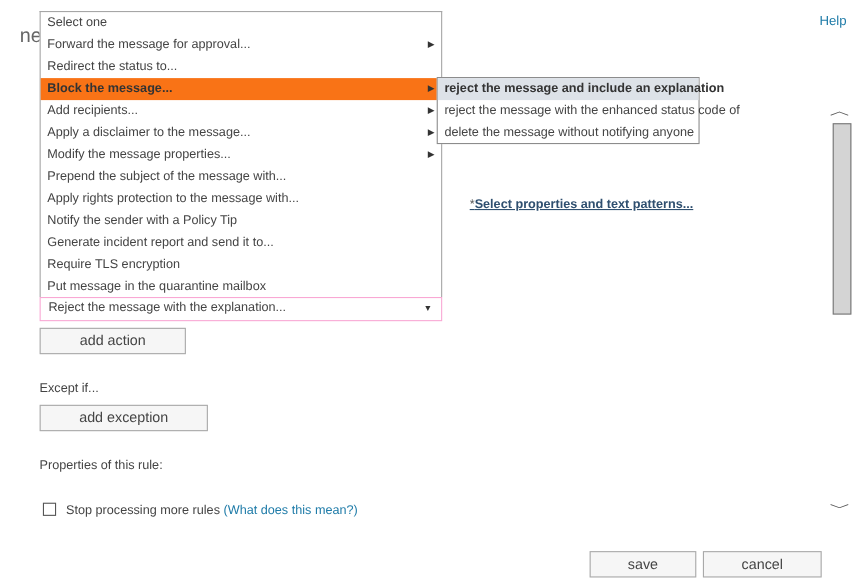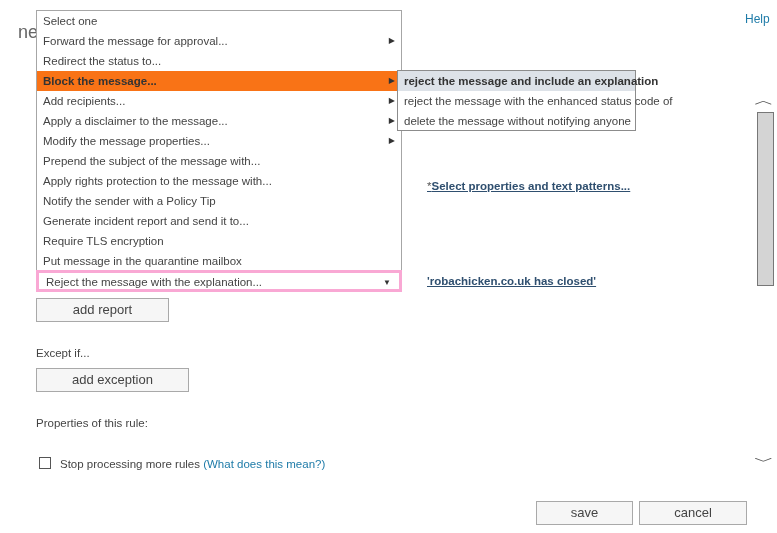--- a/index.html
+++ b/index.html
@@ -56,21 +56,21 @@
       padding-left: 6px;
       font-size: 11.5px; color: #444444;
       white-space: nowrap; cursor: pointer;
     }
     .submenu-item.active { background: #dde2e8; font-weight: bold; color: #333333; }
 
     
     .select-box {
       position: absolute; left: 36px; top: 270px;
       width: 366px; height: 22px;
-      border: 3px solid #f9a8d4;
+      border: 1px solid #f9a8d4;
       background: #ffffff;
       cursor: pointer;
     }
     .select-box .value {
       position: absolute; left: 7px; top: 3px;
       font-size: 11.5px; color: #444444;
     }
     .select-box .caret {
       position: absolute; right: 8px; top: 5px;
       font-size: 8px; color: #333333;
@@ -166,23 +166,22 @@
   </div>
 
   <div class="select-box">
     <span class="value">Reject the message with the explanation...</span>
     <span class="caret">▼</span>
   </div>
 
   <div class="link link-props">
     <span class="req">*</span><a>Select properties and text patterns...</a>
   </div>
-  <a class="link link-text">'robachicken.co.uk has closed'</a>
 
-  <div class="btn btn-add-action">add report</div>
+  <div class="btn btn-add-action">add action</div>
 
   <div class="label label-except">Except if...</div>
   <div class="btn btn-add-exception">add exception</div>
 
   <div class="label label-props">Properties of this rule:</div>
 
   <div class="checkbox"></div>
   <div class="chk-label">
     <span>Stop processing more rules</span>
     <span class="chk-help">(What does this mean?)</span>

